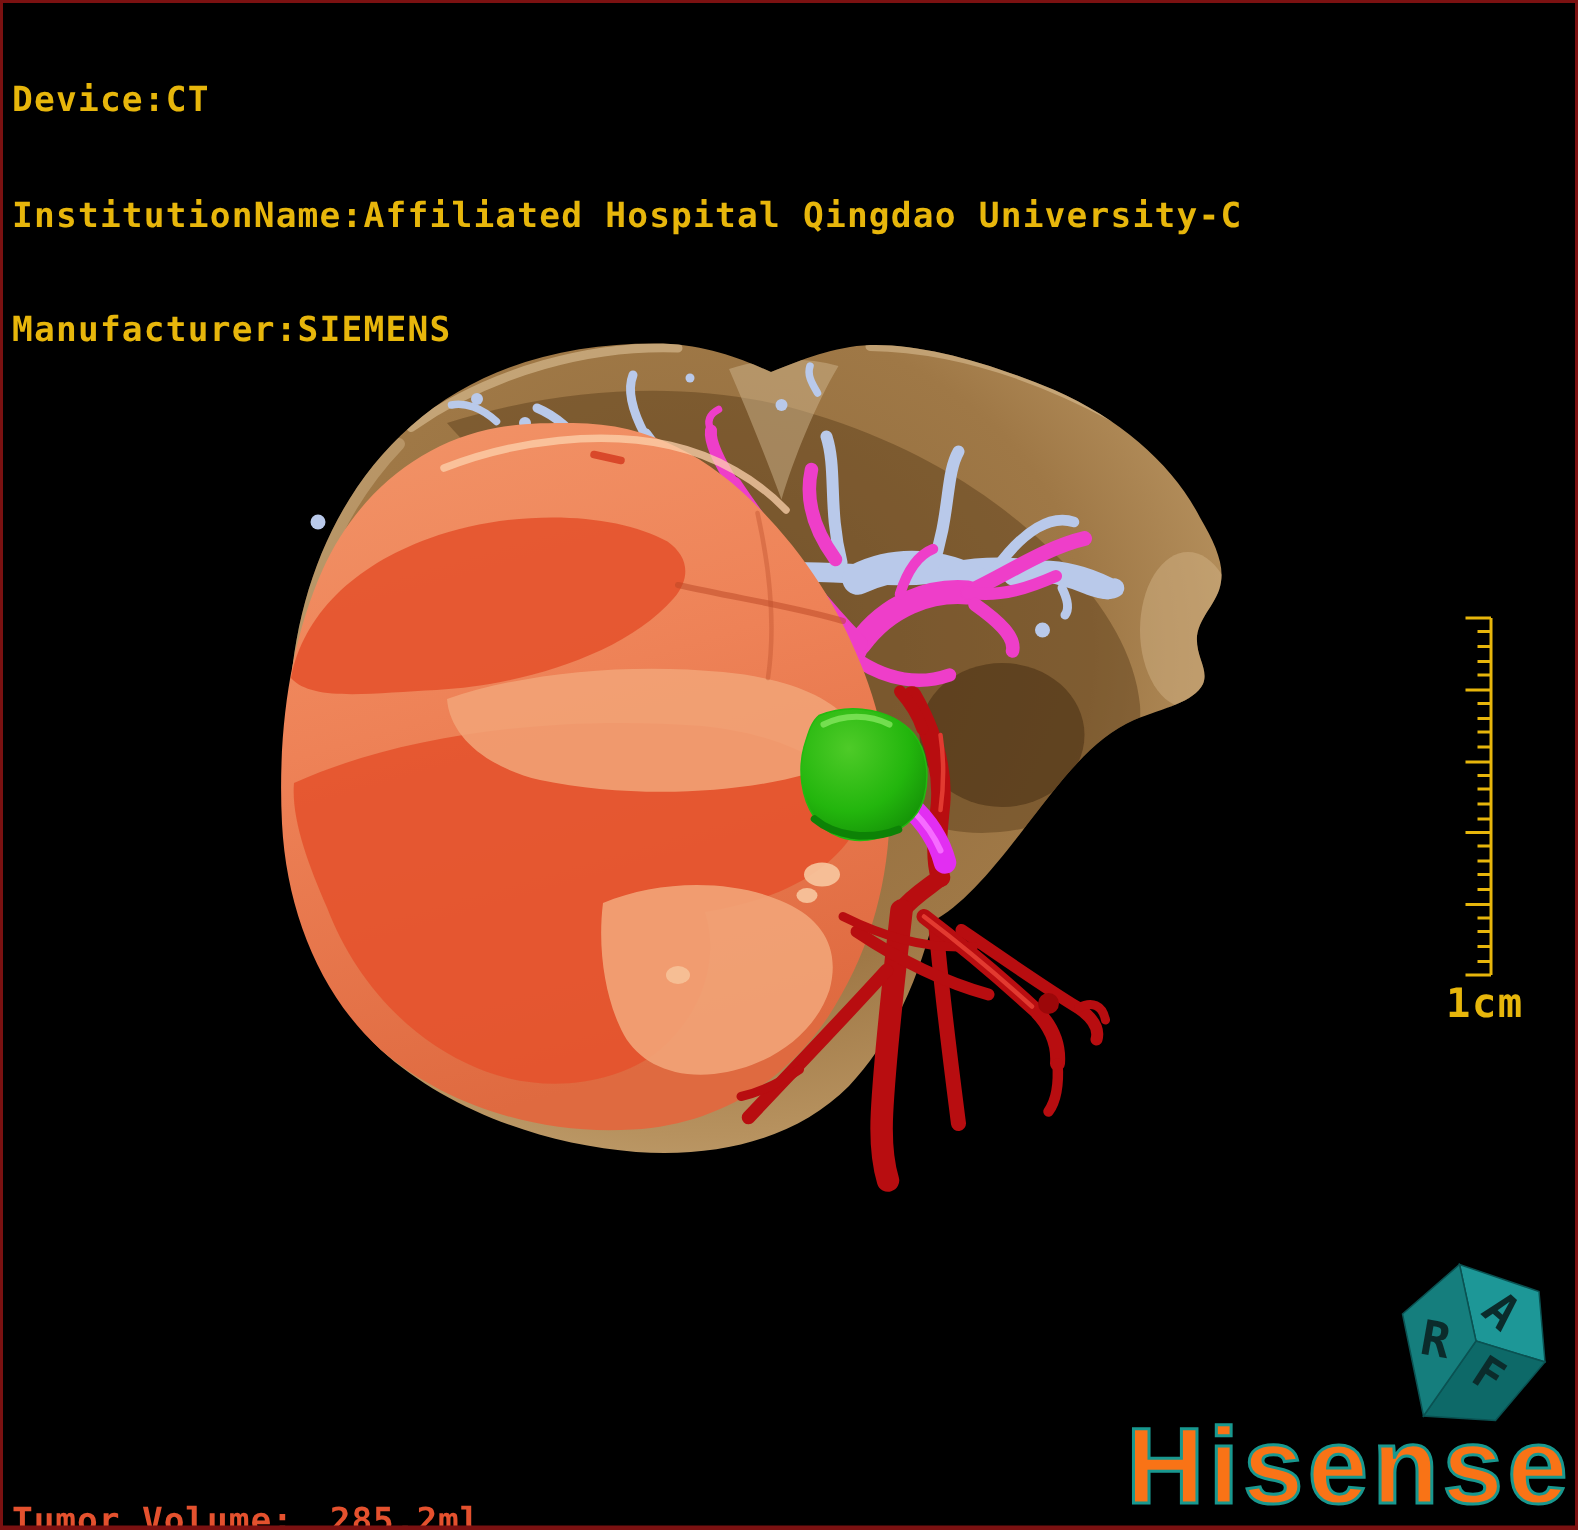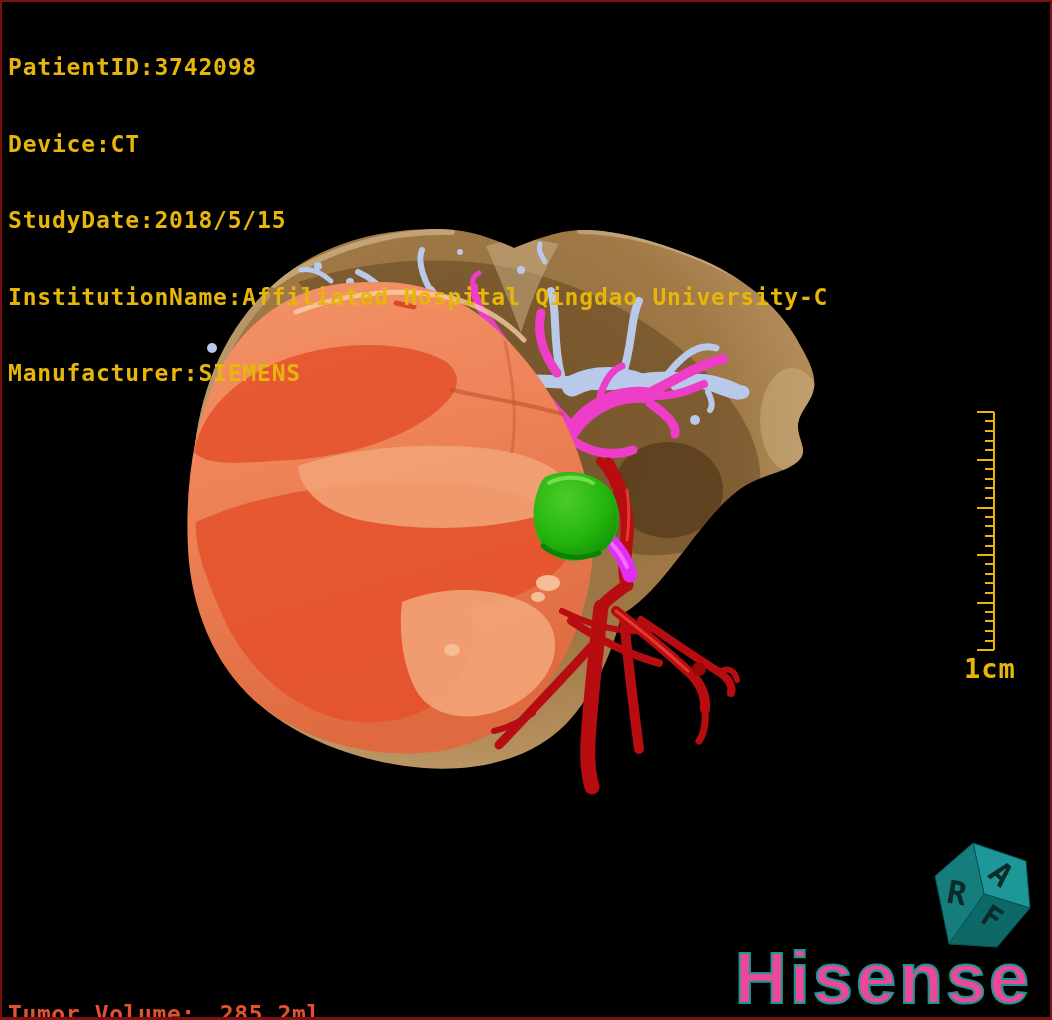--- a/index.html
+++ b/index.html
@@ -7,21 +7,21 @@
        font-family:"DejaVu Sans Mono",monospace;}
   .stage{position:absolute;inset:0;background:#000;}
   .scene{position:absolute;left:0;top:0;width:1052px;height:1020px;}
   .hud{position:absolute;color:#e7b60b;font:700 23px/25.5px "DejaVu Sans Mono",monospace;
        letter-spacing:.8px;white-space:pre;}
   .patient{left:8px;top:4px;}
   .watermark{right:7px;top:4px;}
   .volumes{left:8px;top:947px;font-size:23px;line-height:27px;letter-spacing:.6px;}
   .vol .val{margin-left:24px;}
   .vol-tumor{color:#e4512e;}
-  .brand{position:absolute;right:20px;bottom:6px;color:#ec4899;
+  .brand{position:absolute;right:4px;bottom:6px;color:#f97316;
          font:700 72px/1 "Liberation Sans",sans-serif;letter-spacing:3px;
          -webkit-text-stroke:2px #18988f;}
   .frame{position:absolute;inset:0;border:2px solid #7b1111;border-bottom-width:3px;
          pointer-events:none;}
   .scene text{font-family:"DejaVu Sans Mono",monospace;}
   .cube-letter{font-family:"DejaVu Sans",sans-serif;font-weight:600;fill:#0b2b2b;}
 </style>
 </head>
 <body>
 
@@ -156,23 +156,21 @@
       <polygon points="973,843 1026,861 1030,908 984,894" fill="#1d9797" stroke="#0a5252" stroke-width="1"></polygon>
       <polygon points="984,894 1030,908 997,947 949,944" fill="#0d6968" stroke="#0a5252" stroke-width="1"></polygon>
       <polygon points="949,944 935,876 973,843 984,894" fill="#157e7d" stroke="#0a5252" stroke-width="1"></polygon>
       <text class="cube-letter" x="957" y="893" font-size="32" text-anchor="middle" dominant-baseline="central" transform="rotate(10 957 893)">R</text>
       <text class="cube-letter" x="1001" y="874" font-size="32" text-anchor="middle" dominant-baseline="central" transform="rotate(42 1001 874)">A</text>
       <text class="cube-letter" x="992" y="917" font-size="30" text-anchor="middle" dominant-baseline="central" transform="rotate(33 992 917)">F</text>
     </g>
   </svg>
 
   <div class="hud patient">
-    <div>PatientID:3742098</div>
     <div>Device:CT</div>
-    <div>StudyDate:2018/5/15</div>
     <div>InstitutionName:Affiliated Hospital Qingdao University-C</div>
     <div>Manufacturer:SIEMENS</div>
   </div>
 
 
   <div class="hud volumes">
     <div class="vol vol-tumor"><span>Tumor Volume:</span><span class="val">285.2ml</span></div>
     
   </div>
 

